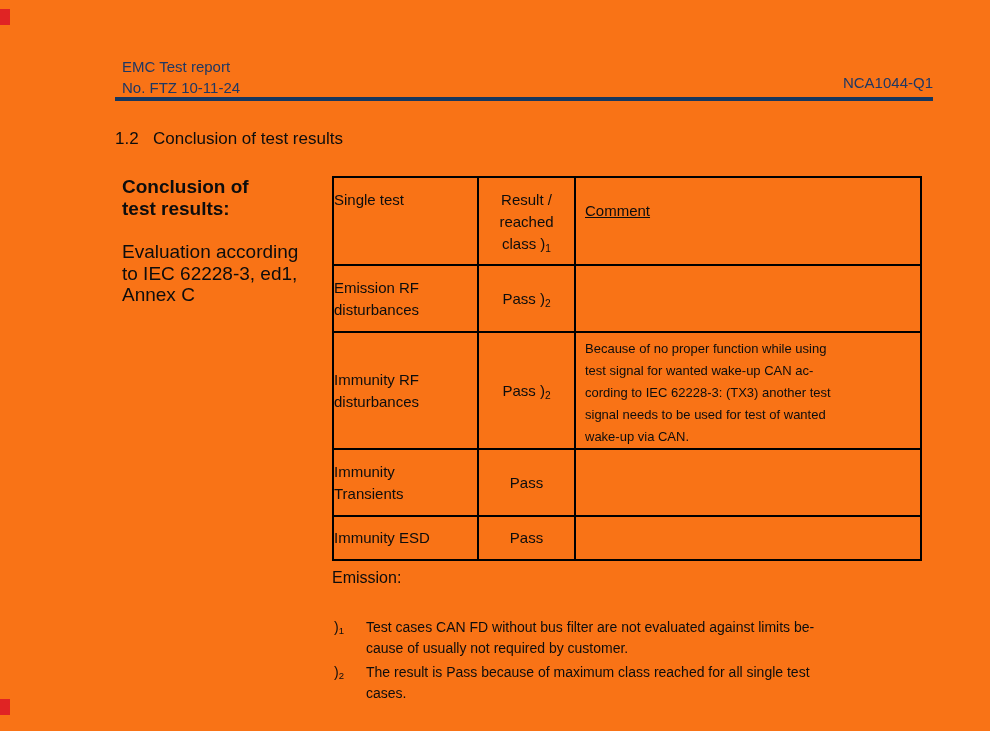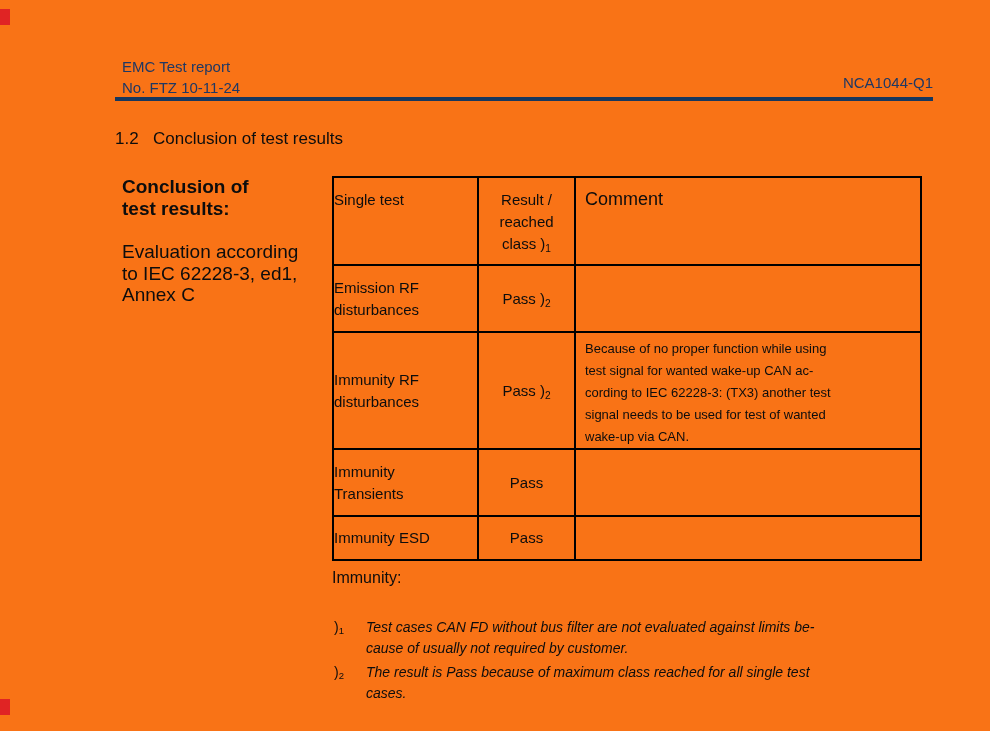--- a/index.html
+++ b/index.html
@@ -82,21 +82,21 @@
     position: absolute; left: 332px; top: 569px;
     font-size: 16px; color: #0d0d0d;
   }
   .footnotes {
     position: absolute; left: 334px; top: 617px; width: 586px;
     font-size: 14px; line-height: 21px; color: #0d0d0d;
   }
   .footnote { display: flex; }
   .footnote + .footnote { margin-top: 3px; }
   .fn-marker { width: 32px; flex: 0 0 32px; }
-  .fn-text { white-space: pre-line; font-style: italic; }
+  .fn-text { white-space: pre-line; }
 </style>
 </head>
 <body>
 
 <div class="page">
 
   <div class="red-mark top"></div>
   <div class="red-mark bottom"></div>
 
   <div class="hdr-left">
@@ -124,21 +124,21 @@
         <col class="c1">
         <col class="c2">
         <col class="c3">
       </colgroup>
     <tbody>
         <tr class="hrow r0">
       <td class="td-test">Single test</td>
       <td class="td-result"><span style="white-space: pre-line;">Result /
 reached
 class )</span><sub class="fnref">1</sub></td>
-      <td class="td-comment" style="font-size:18px; line-height:22px; padding-top:10px;">Comment</td>
+      <td class="td-comment" style="font-size:15px; line-height:22px; padding-top:22px;text-decoration:underline;">Comment</td>
     </tr>
     <tr class="r1">
       <td class="td-test">Emission RF
 disturbances</td>
       <td class="td-result"><span>Pass )</span><sub class="fnref">2</sub></td>
       <td class="td-comment"></td>
     </tr>
     <tr class="r2">
       <td class="td-test">Immunity RF
 disturbances</td>
@@ -156,21 +156,21 @@
       <td class="td-comment"></td>
     </tr>
     <tr class="r4">
       <td class="td-test">Immunity ESD</td>
       <td class="td-result"><span>Pass</span><sub class="fnref"></sub></td>
       <td class="td-comment"></td>
     </tr>
   </tbody>
     </table>
 
-  <div class="comment-label">Immunity:</div>
+  <div class="comment-label">Emission:</div>
 
   <div class="footnotes">
     <div class="footnote">
       <span class="fn-marker"><span>)</span><sub class="fnref">1</sub></span>
       <span class="fn-text">Test cases CAN FD without bus filter are not evaluated against limits be-
 cause of usually not required by customer.</span>
     </div>
     <div class="footnote">
       <span class="fn-marker"><span>)</span><sub class="fnref">2</sub></span>
       <span class="fn-text">The result is Pass because of maximum class reached for all single test

